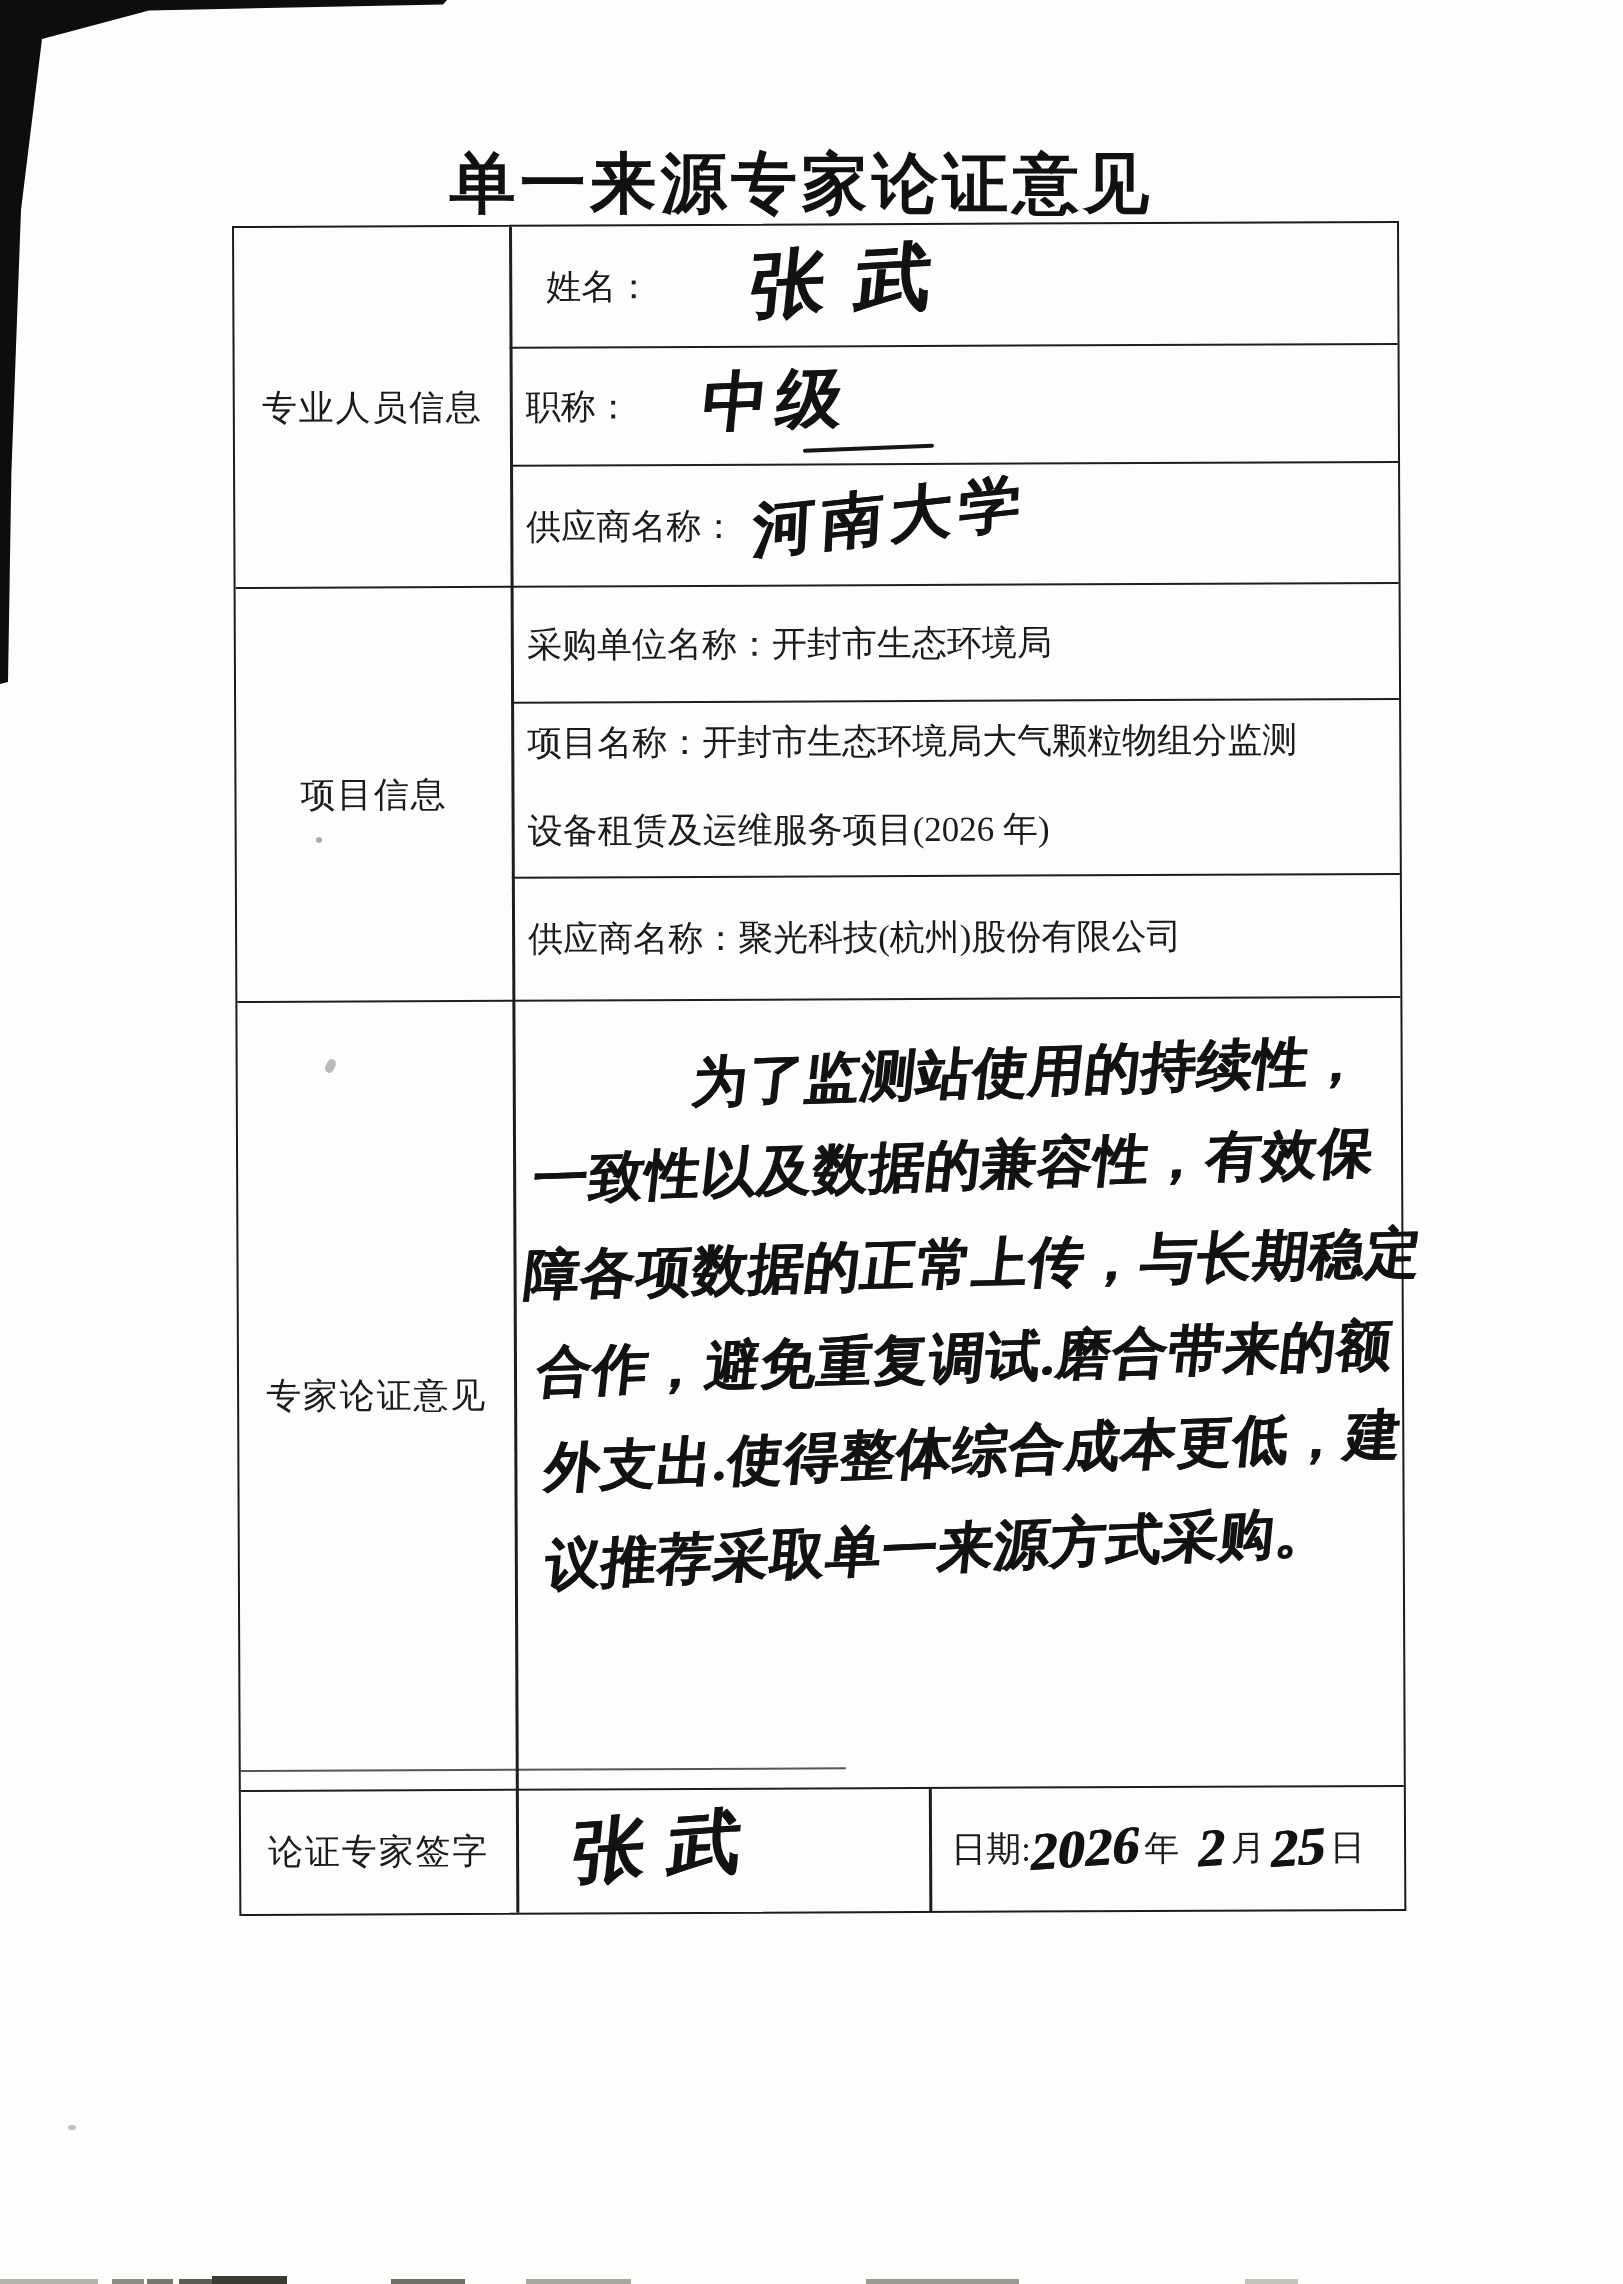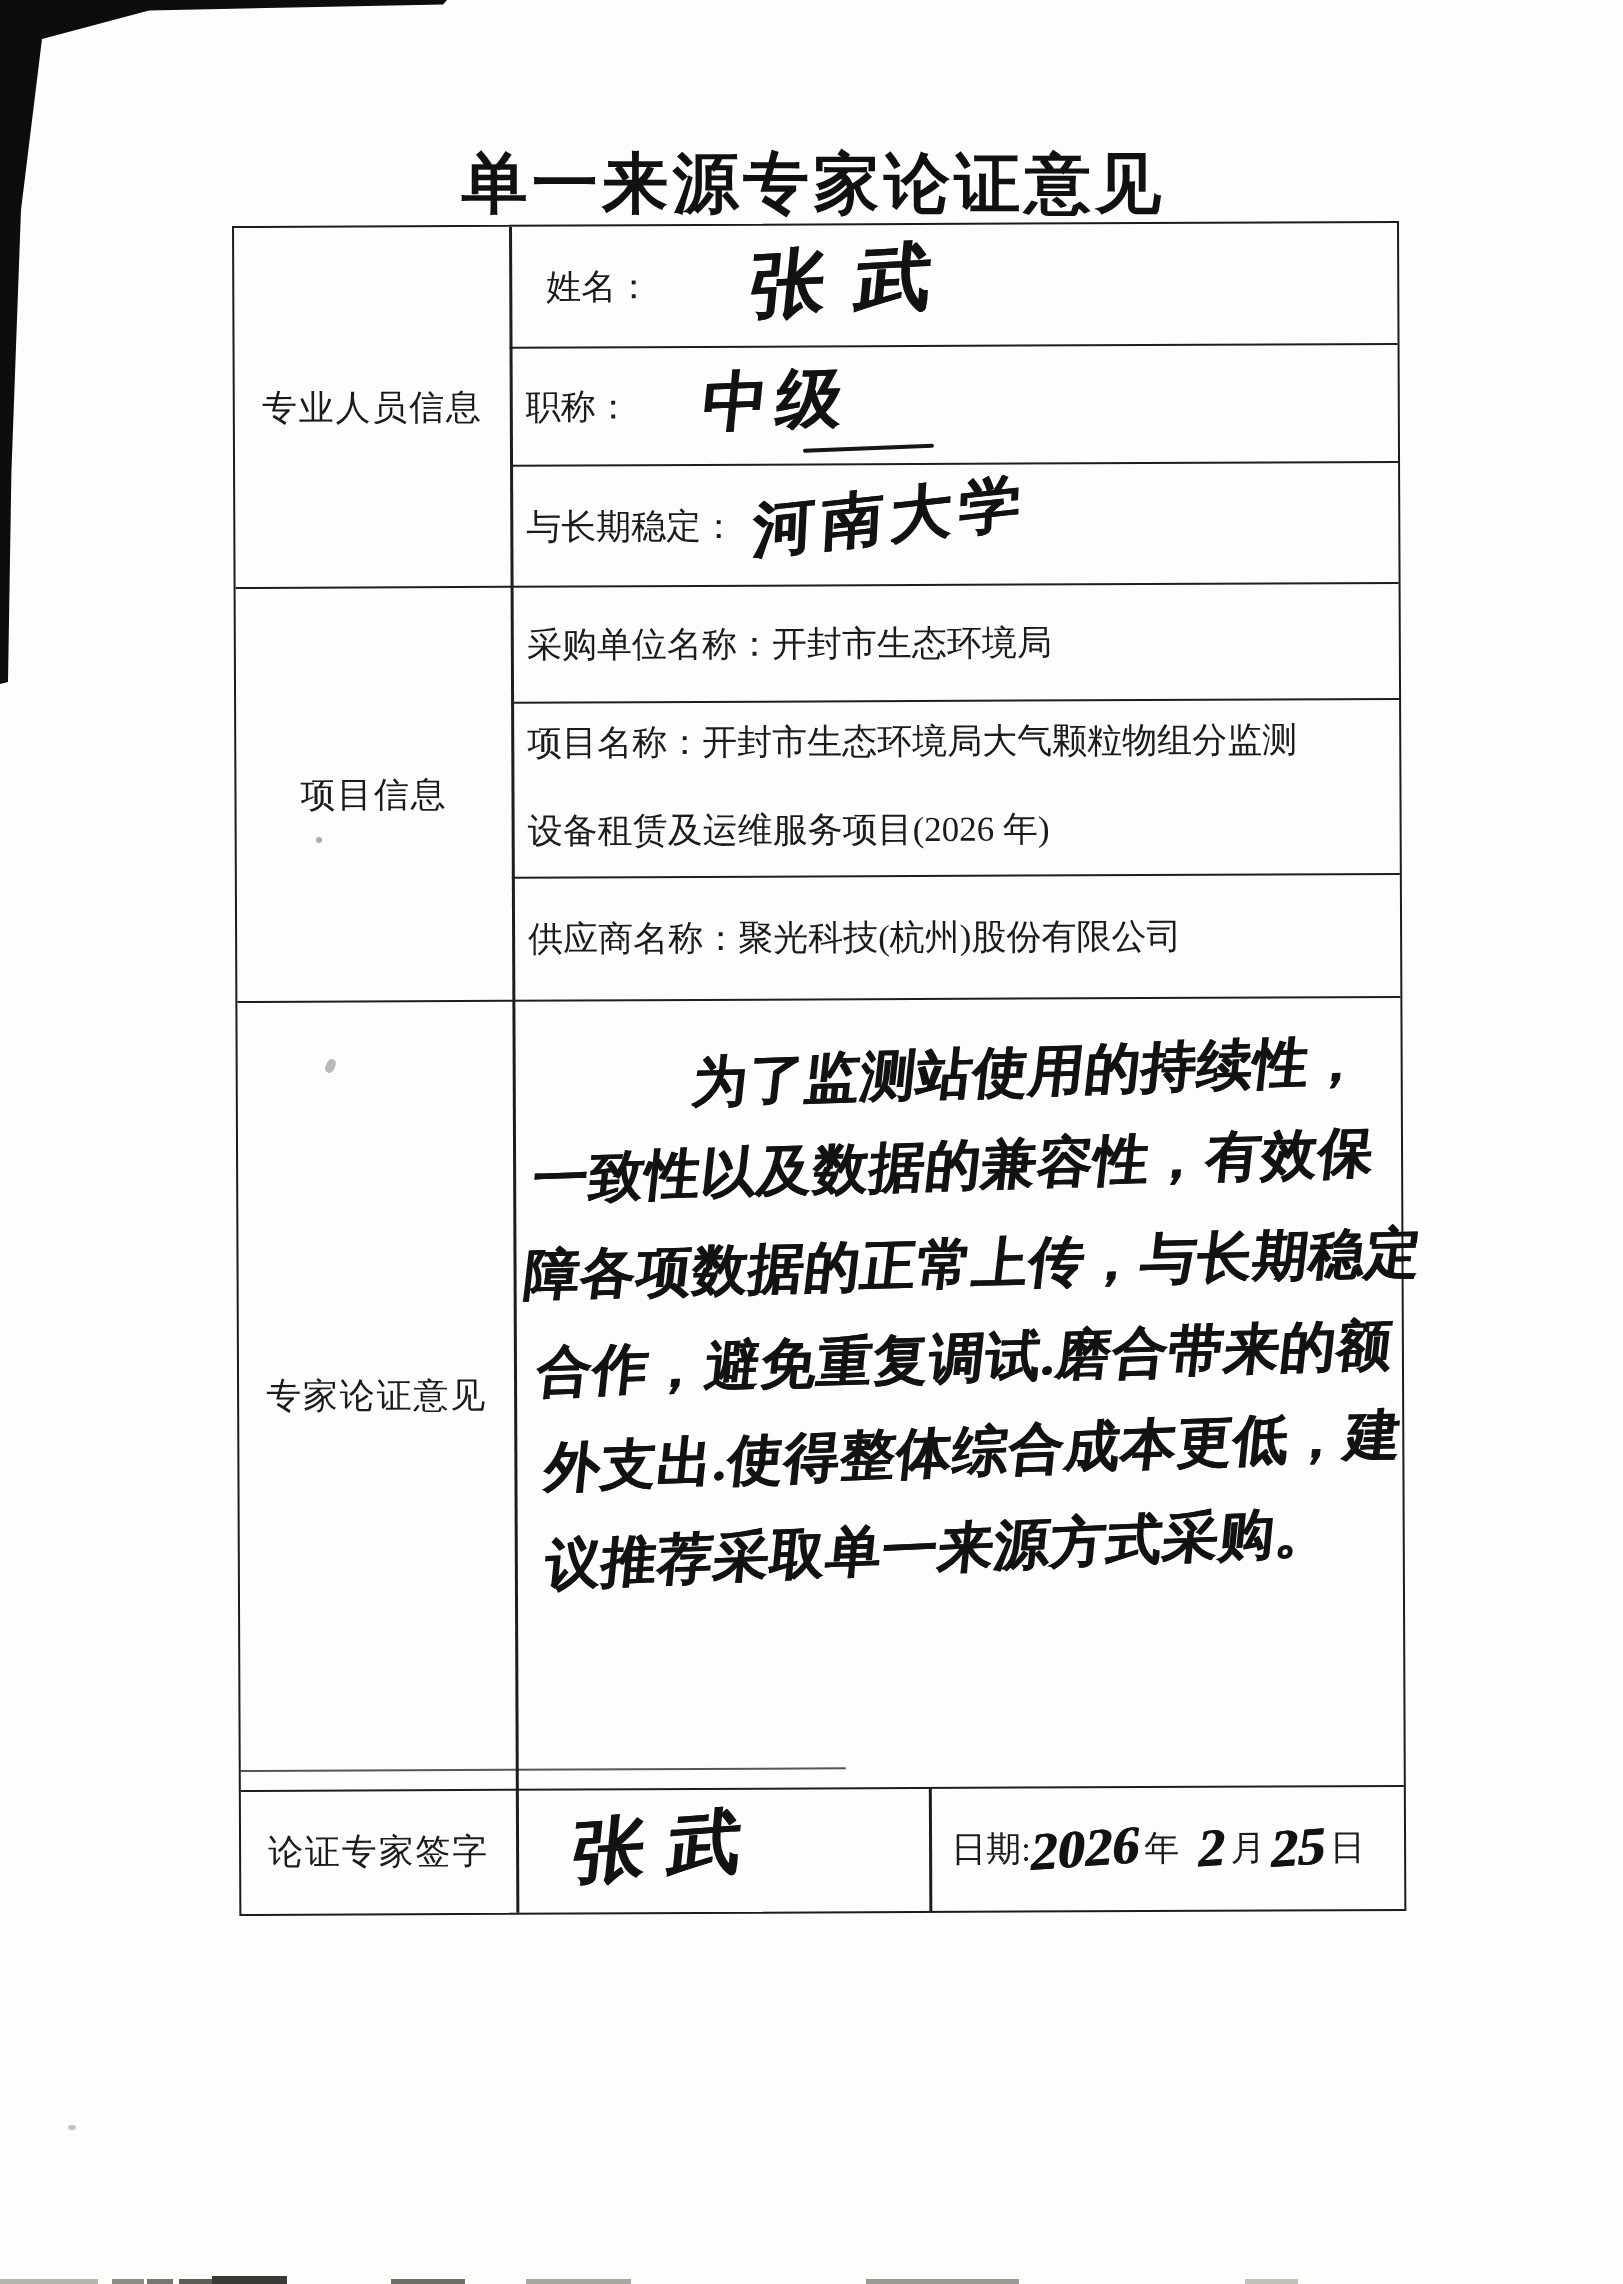--- a/index.html
+++ b/index.html
@@ -21,21 +21,21 @@
   .b2{left:112px;width:32px;background:#8d8d86;}
   .b3{left:147px;width:26px;background:#77776f;}
   .b4{left:179px;width:33px;background:#5d5d55;}
   .b5{left:212px;width:75px;background:#3b3b34;height:8px;}
   .b6{left:391px;width:74px;background:#6f6f66;}
   .b7{left:526px;width:105px;background:#a8a8a0;}
   .b8{left:866px;width:153px;background:#9b9b93;}
   .b9{left:1245px;width:53px;background:#c2c2ba;}
   
   .title{
-    position:absolute;left:232px;top:151px;width:1163px;margin:0;
+    position:absolute;left:220px;top:151px;width:1163px;margin:0;
     text-align:center;font-size:66px;font-weight:700;letter-spacing:4.4px;line-height:1;color:#111;
   }
   
   .table{
     position:absolute;left:232px;top:226px;width:1163px;height:1686px;
     border:2.6px solid #1c1c1c;transform:rotate(-0.25deg);transform-origin:left top;
   }
   .line{position:absolute;background:#1e1e1e;}
   .v1{left:275px;top:0;width:2.6px;height:1686px;}
   .v2{left:688px;top:1562px;width:2.6px;height:124px;}
@@ -119,21 +119,21 @@
     <div class="pr seclab" style="top:1148px;">专家论证意见</div>
     <div class="pr seclab" style="top:1604px;">论证专家签字</div>
 
     <div class="pr" style="left:291px;top:40px;margin-left:21px;">姓名：</div>
     <div class="hw hw-name">张武</div>
 
     <div class="pr" style="left:291px;top:160px;">职称：</div>
     <div class="hw hw-title">中级</div>
     <div class="hw-tail"></div>
 
-    <div class="pr" style="left:291px;top:280px;">与长期稳定：</div>
+    <div class="pr" style="left:291px;top:280px;">供应商名称：</div>
     <div class="hw hw-unit">河南大学</div>
 
     <div class="pr" style="left:291px;top:398px;">采购单位名称：开封市生态环境局</div>
     <div class="pr" style="left:291px;top:496px;">项目名称：开封市生态环境局大气颗粒物组分监测</div>
     <div class="pr" style="left:291px;top:584px;">设备租赁及运维服务项目(2026 年)</div>
     <div class="pr" style="left:291px;top:692px;">供应商名称：聚光科技(杭州)股份有限公司</div>
 
     <div class="hw op-line op0">为了监测站使用的持续性，</div>
     <div class="hw op-line op1">一致性以及数据的兼容性，有效保</div>
     <div class="hw op-line op2">障各项数据的正常上传，与长期稳定</div>

